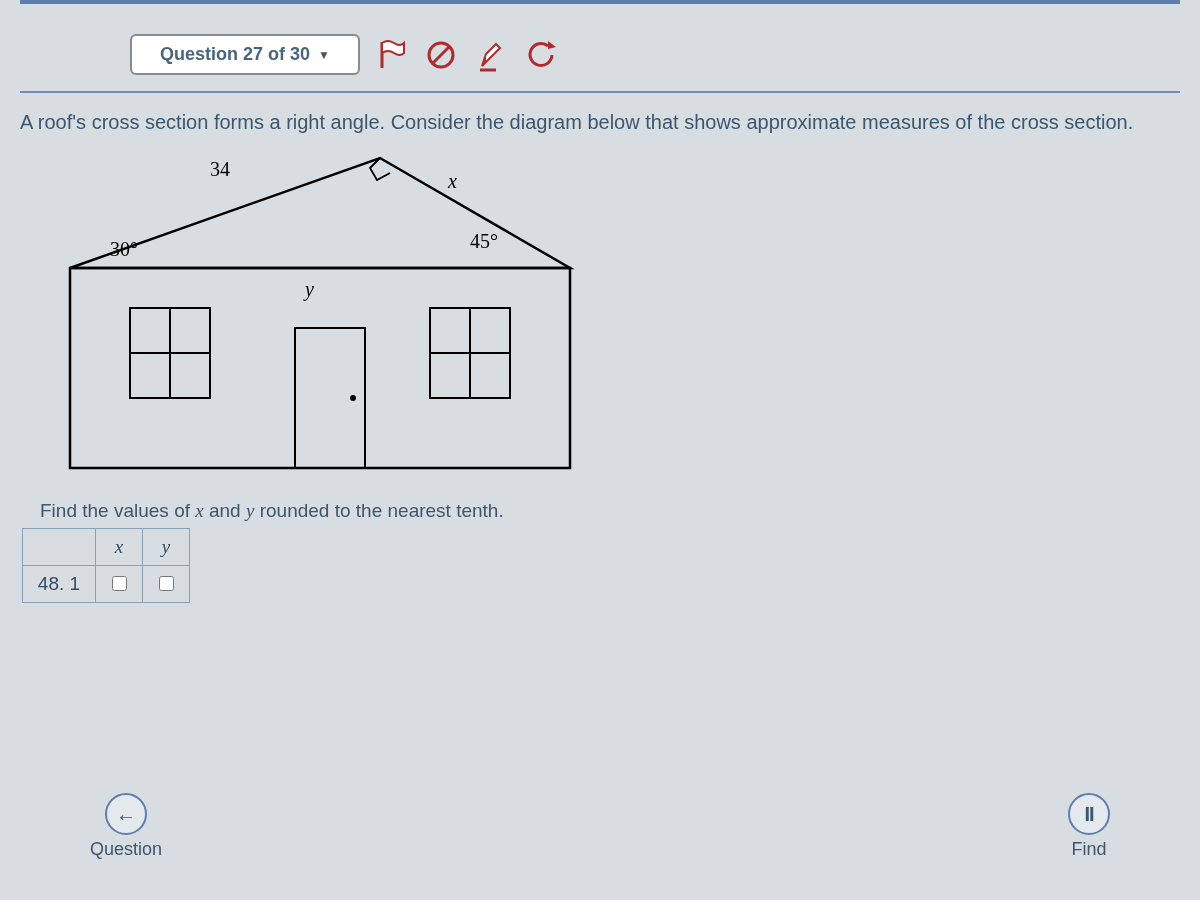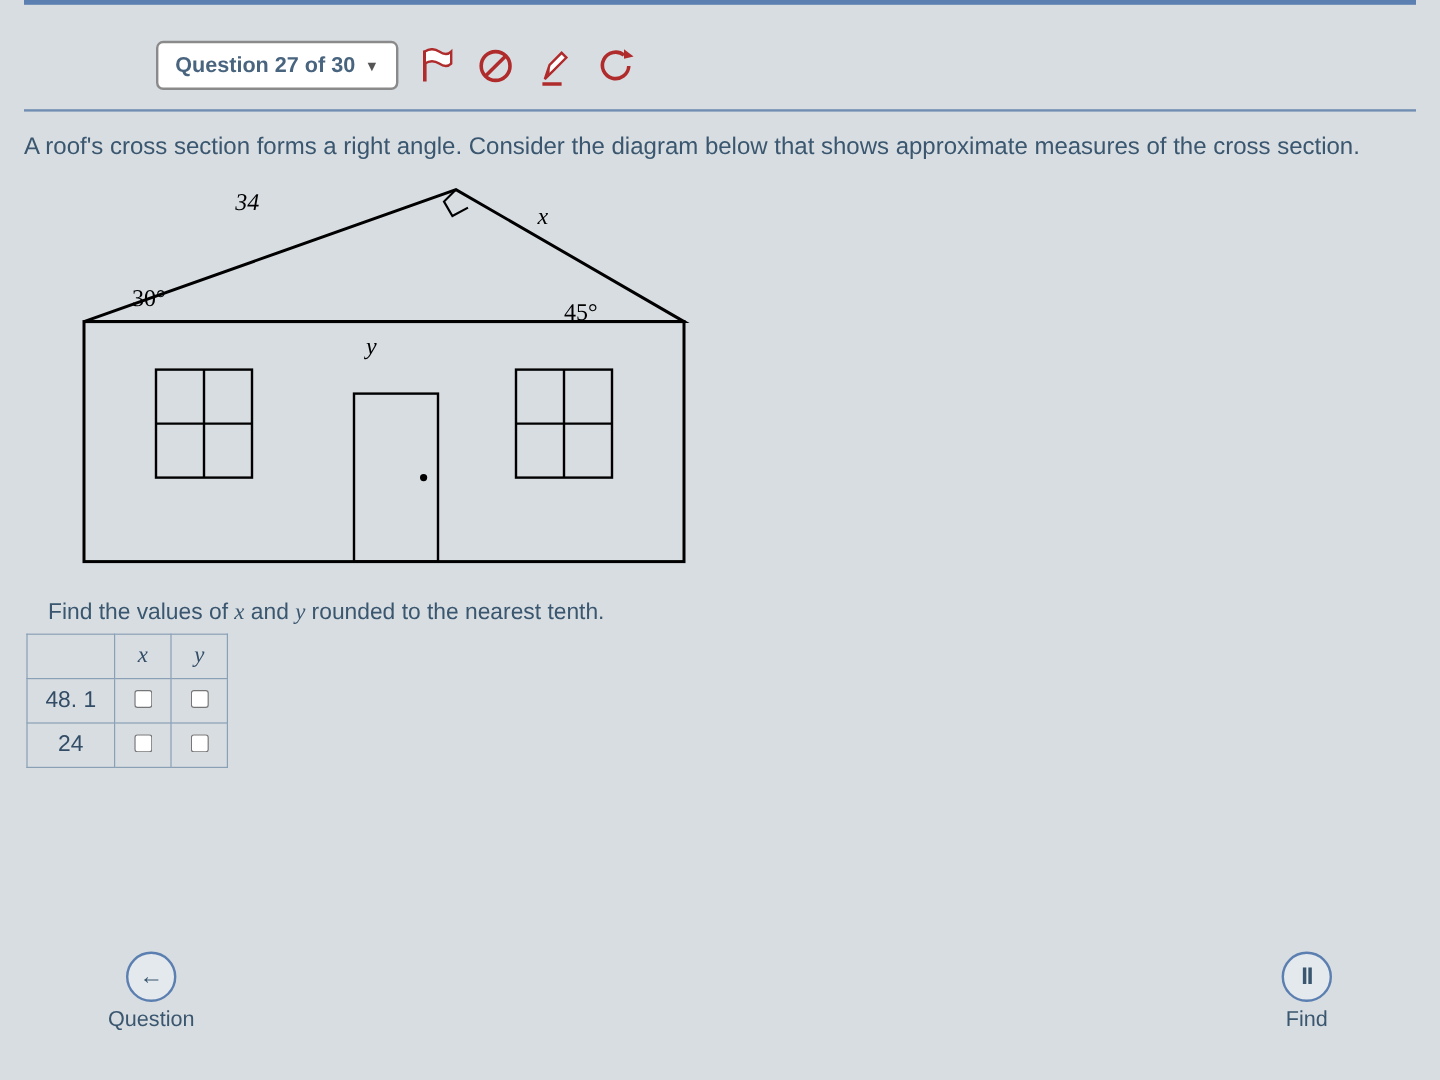--- a/index.html
+++ b/index.html
@@ -26,21 +26,21 @@
   .toolbar {
     display: flex;
     align-items: center;
     gap: 18px;
     padding: 0 110px 16px 110px;
   }
   .qbtn {
     background: #fff;
     border: 2px solid #8a8a8a;
     border-radius: 6px;
-    padding: 8px 14px;
+    padding: 8px 28px;
     color: #48647e;
     font-weight: bold;
     font-size: 18px;
     display: inline-flex;
     align-items: center;
     gap: 4px;
   }
   .qbtn .tri {
     font-size: 12px;
     color:#555;
@@ -182,48 +182,43 @@
         <line x1="130" y1="170" x2="130" y2="260" stroke="#000" stroke-width="2"></line>
         <line x1="90" y1="215" x2="170" y2="215" stroke="#000" stroke-width="2"></line>
 
         <rect x="255" y="190" width="70" height="140" fill="none" stroke="#000" stroke-width="2"></rect>
         <circle cx="313" cy="260" r="3" fill="#000"></circle>
 
         <rect x="390" y="170" width="80" height="90" fill="none" stroke="#000" stroke-width="2"></rect>
         <line x1="430" y1="170" x2="430" y2="260" stroke="#000" stroke-width="2"></line>
         <line x1="390" y1="215" x2="470" y2="215" stroke="#000" stroke-width="2"></line>
       </svg>
-      <span class="diagram-label" style="left:156px; top:20px;font-style:italic;">34</span>
+      <span class="diagram-label" style="left:170px; top:20px;">34</span>
       <span class="diagram-label italic" style="left:408px; top:32px;">x</span>
       <span class="diagram-label" style="left:70px; top:100px;">30°</span>
-      <span class="diagram-label" style="left:430px; top:112px;">45°</span>
+      <span class="diagram-label" style="left:430px; top:92px;">45°</span>
       <span class="diagram-label italic" style="left:265px; top:140px;">y</span>
     </div>
 
     <div class="instruction">
       <span>Find the values of </span><span style="font-style:italic; font-family:'Times New Roman',serif;">x</span><span> and </span><span style="font-style:italic; font-family:'Times New Roman',serif;">y</span><span> rounded to the nearest tenth.</span>
     </div>
 
     <table class="answers">
       <tbody>
           <tr>
         <th class="val"></th>
         <th>x</th>
         <th>y</th>
       </tr>
       <tr>
         <td class="val">48. 1</td>
         <td><input type="checkbox" style=""></td>
         <td><input type="checkbox" style=""></td>
       </tr>
-      <tr>
-        <td class="val">24</td>
-        <td><input type="checkbox" style=""></td>
-        <td><input type="checkbox" style=""></td>
-      </tr>
     </tbody>
       </table>
   </div>
 
   <div class="bottom-nav">
     <div class="nav-btn">
       <div class="nav-circle">←</div>
       <div>Question</div>
     </div>
     <div class="nav-btn">

